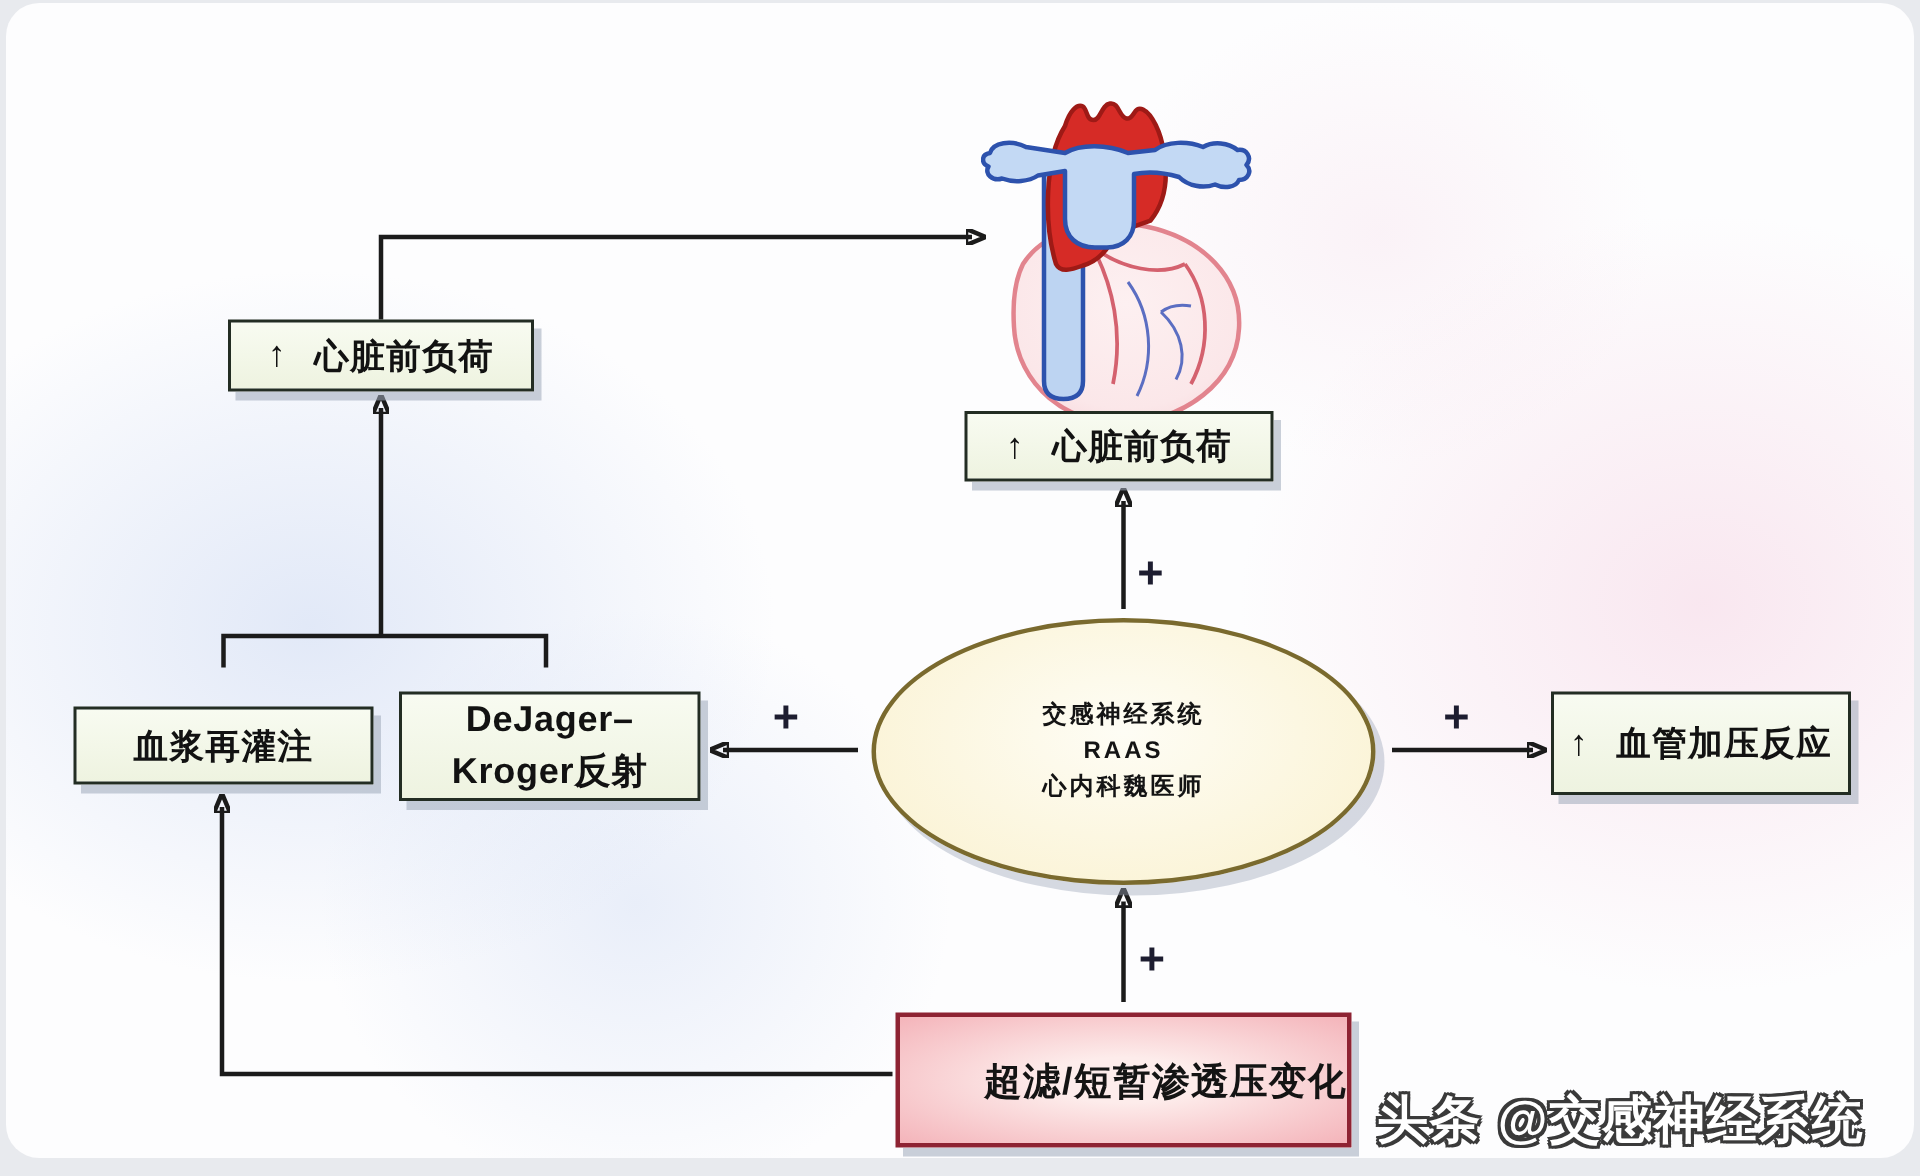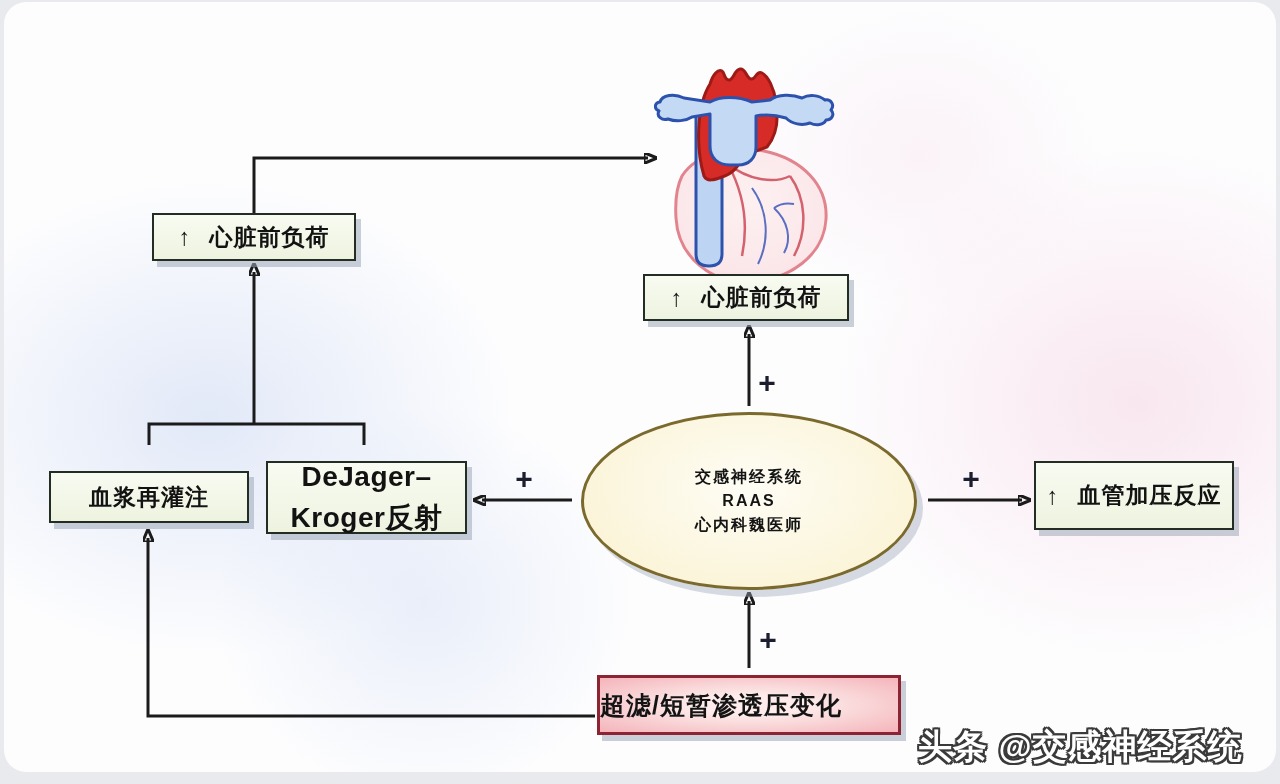--- a/index.html
+++ b/index.html
@@ -17,32 +17,32 @@
 
   svg.connectors { position:absolute; left:0; top:0; width:1280px; height:784px; pointer-events:none; }
   svg.connectors path, svg.connectors line { stroke:var(--arrow,#1b1b1b); stroke-width:3; fill:none; }
 
   .node-box { position:absolute; display:flex; align-items:center; justify-content:center;
     background:linear-gradient(180deg,#f8fbf1 0%, var(--box-fill,#eef3e0) 100%);
     border:2.5px solid var(--box-border,#232d23);
     box-shadow:5px 6px 0 rgba(158,170,186,0.55);
     font-weight:bold; color:#121212; font-size:23px; letter-spacing:1px; text-align:center; }
   .node-box .up { font-weight:600; margin-right:18px; font-size:24px; }
-  .node-box .two-line { line-height:1.45; font-size:28px; letter-spacing:0.5px; }
+  .node-box .two-line { line-height:1.45; font-size:24px; letter-spacing:0.5px; }
 
   .ellipse { position:absolute; left:577px; top:410px; width:336px; height:178px;
     border-radius:50%;
     background:radial-gradient(ellipse at 50% 42%, #fefdf5 0%, var(--ellipse-fill,#fbf4d8) 75%, #f6edc8 100%);
     border:3px solid var(--ellipse-border,#7a6a2e);
     box-shadow:6px 7px 0 rgba(158,168,186,0.42);
     display:flex; flex-direction:column; align-items:center; justify-content:center;
     font-weight:bold; font-size:16px; color:#141414; line-height:1.5; letter-spacing:2px; }
 
-  .pink-box { position:absolute; left:593px; top:673px; width:304px; height:60px;
-    display:flex; align-items:center; justify-content:flex-start;
+  .pink-box { position:absolute; left:593px; top:673px; width:304px; height:90px;
+    display:flex; align-items:center; justify-content:flex-end;
     background:radial-gradient(ellipse at 50% 50%, #fdeceb 25%, var(--pink-fill,#f4b4ba) 100%);
     border:3px solid var(--pink-border,#8e2333);
     box-shadow:5px 6px 0 rgba(158,170,186,0.55);
     font-weight:bold; font-size:25px; color:#141414; letter-spacing:1px; }
 
   .plus { position:absolute; transform:translate(-50%,-50%); font-size:30px; font-weight:bold;
     color:#1d1d30; }
 
   .watermark { position:absolute; left:914px; top:722px; width:360px; height:44px;
     font-size:34px; font-weight:bold; color:#ffffff; letter-spacing:1px; white-space:nowrap;

